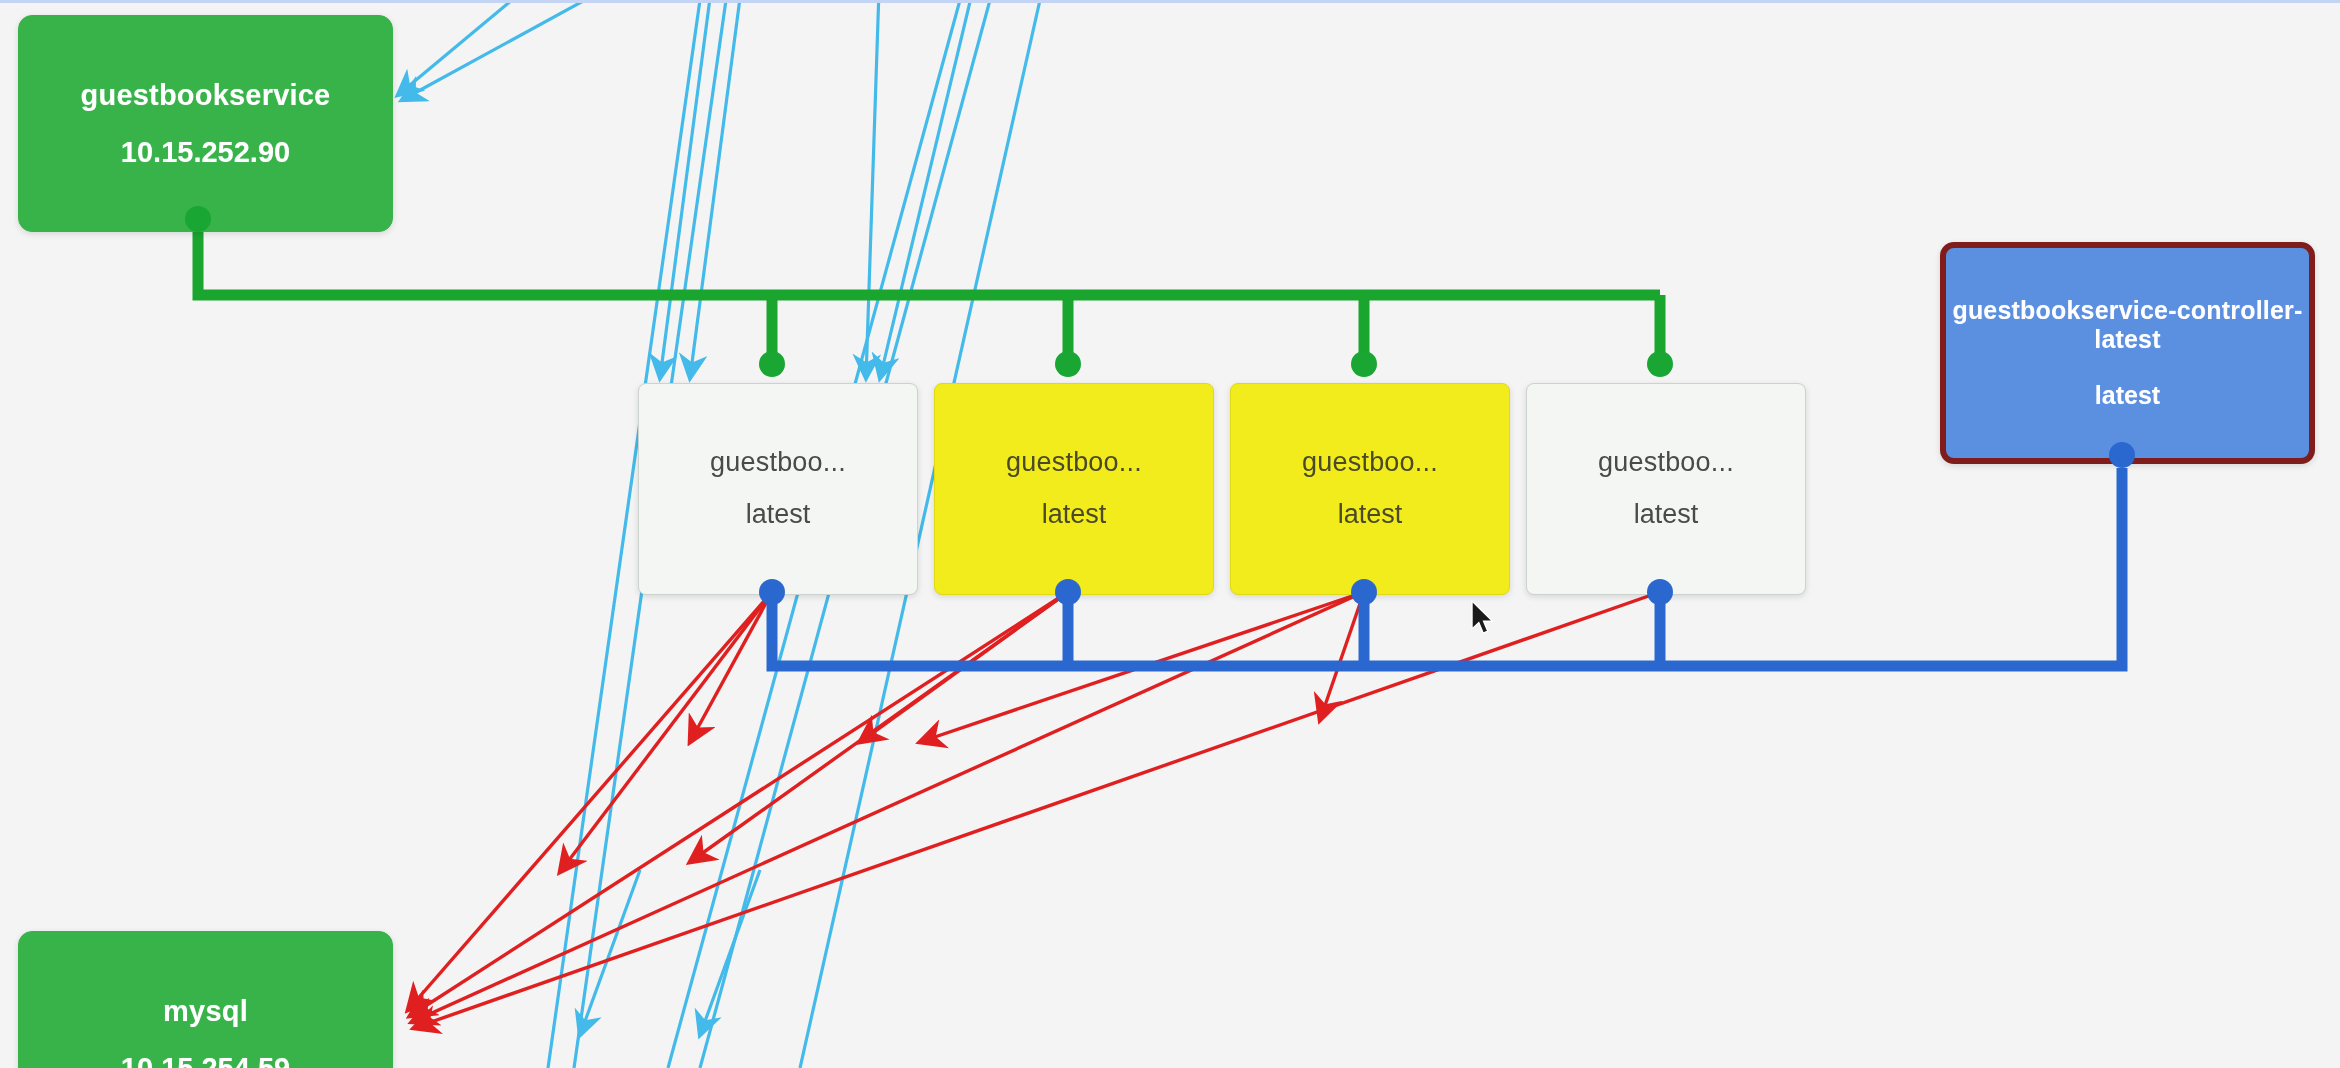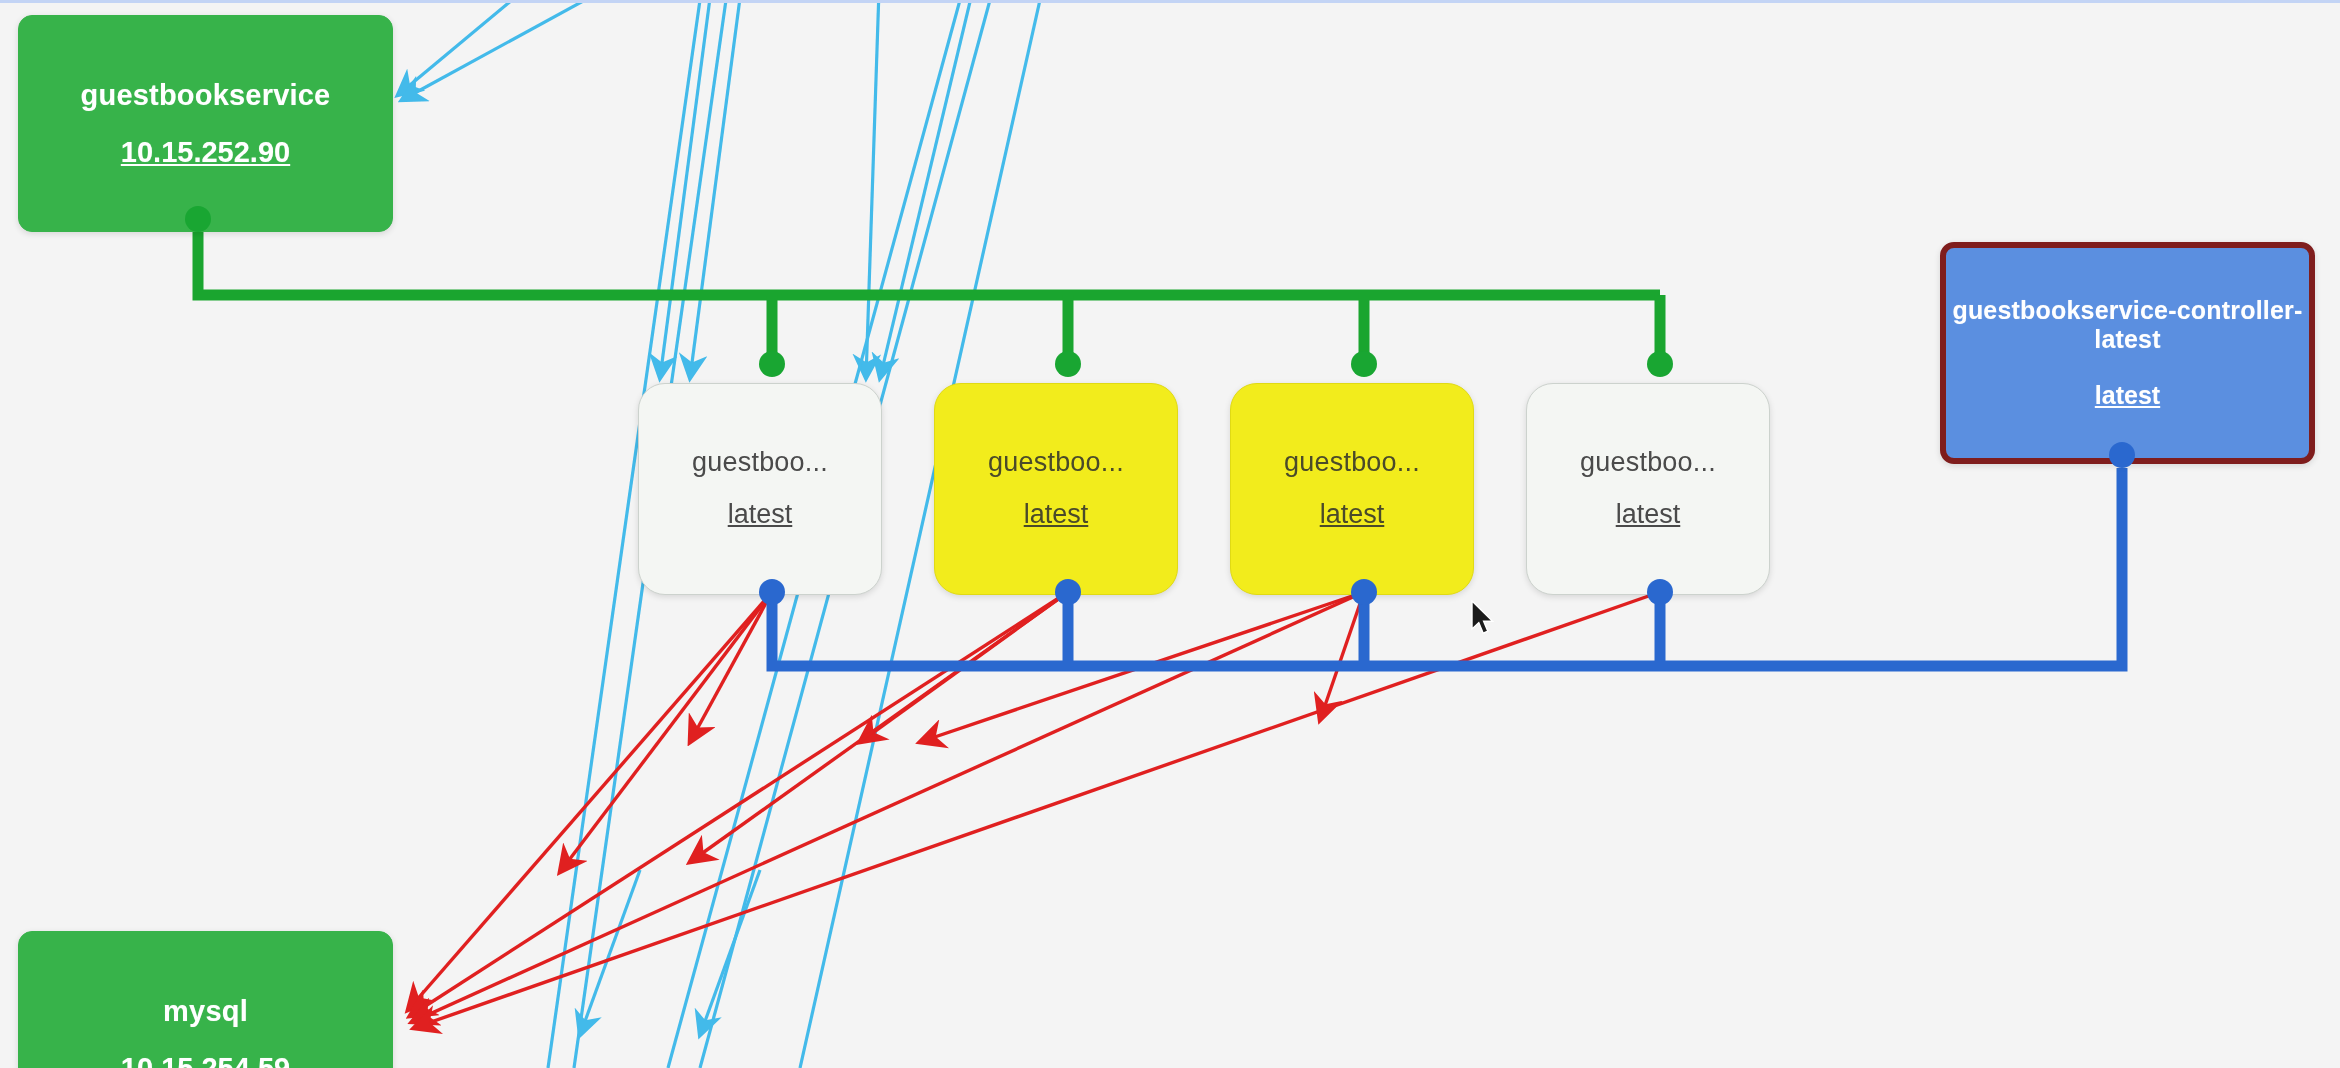--- a/index.html
+++ b/index.html
@@ -42,42 +42,41 @@
   .node .title {
     font-weight: 700;
     letter-spacing: 0.2px;
     text-align: center;
     line-height: 1.18;
   }
   .node .sub {
     font-weight: 700;
     text-align: center;
     line-height: 1.18;
-    text-decoration: underline;
   }
   
   .node.service {
     background: #37b34a;
     border: 1px solid #37b34a;
     color: #ffffff;
   }
   .node.service .title { font-size: 29px; margin-bottom: 22px; text-shadow: 0 0 1px rgba(255,255,255,.35); }
   .node.service .sub   { font-size: 29px; text-shadow: 0 0 1px rgba(255,255,255,.35); }
   
   .node.controller {
     background: #5b8fe0;
     border: 6px solid #7f1d1d;
     color: #ffffff;
   }
   .node.controller .title { font-size: 25px; margin-bottom: 26px; text-shadow: 0 0 1px rgba(255,255,255,.35); }
   .node.controller .sub   { font-size: 25px; text-shadow: 0 0 1px rgba(255,255,255,.35); }
   
   .node.pod {
-    width: 244px; height: 212px;
-    border-radius: 27px;
+    width: 280px; height: 212px;
+    border-radius: 8px;
   }
   .node.pod.state-ok {
     background: #f4f6f3;
     border: 1px solid #ccd2cd;
     color: #4a4a4a;
   }
   .node.pod.state-warn {
     background: #f2ec1c;
     border: 1px solid #e0da14;
     color: #4a4a2a;

